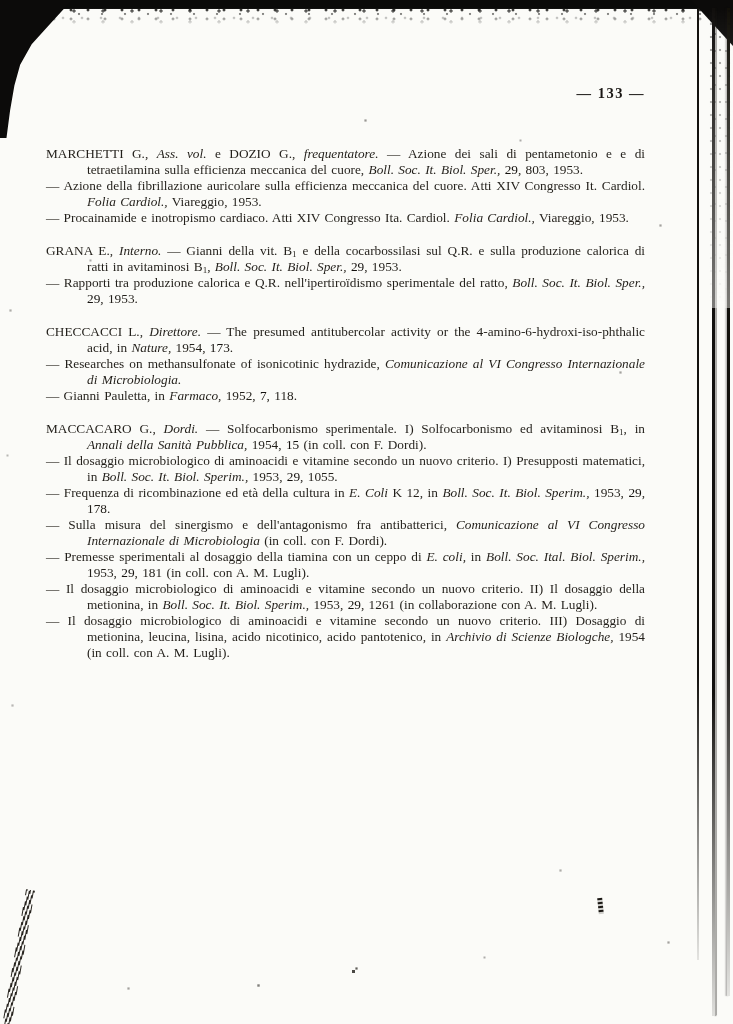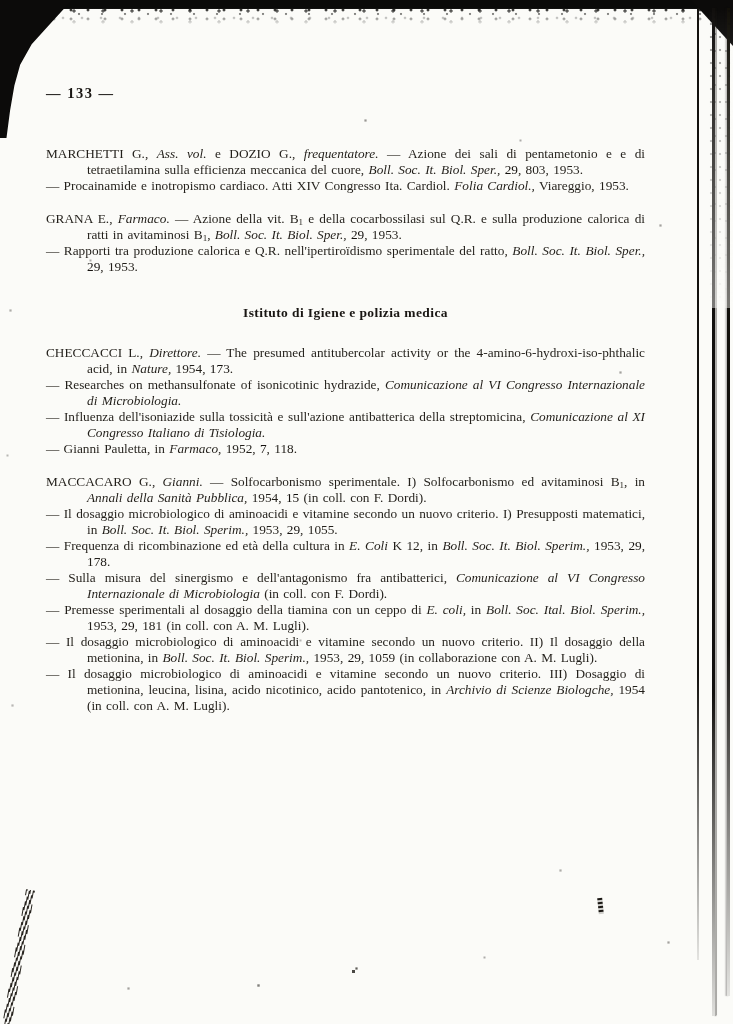--- a/index.html
+++ b/index.html
@@ -73,21 +73,21 @@
       365px 120px 0 .6px rgba(30,27,22,.45),
       520px 140px 0 .5px rgba(30,27,22,.35),
       660px 225px 0 .6px rgba(30,27,22,.4),
       90px 260px 0 .5px rgba(30,27,22,.35),
       620px 372px 0 .6px rgba(30,27,22,.4),
       300px 640px 0 .5px rgba(30,27,22,.3),
       560px 870px 0 .6px rgba(30,27,22,.35);
   }
   
   .page-number{
-    position:absolute;top:85px;left:46px;width:599px;text-align:left;
+    position:absolute;top:85px;left:46px;width:599px;text-align:right;
     font-weight:bold;font-size:14.5px;letter-spacing:1.5px;color:#191613;
   }
   .content{position:absolute;top:146px;left:46px;width:599px;}
   .group{margin:0 0 17px 0;}
   .entry{
     margin:0;padding-left:41px;text-indent:-41px;
     text-align:justify;font-size:13.3px;line-height:16px;color:#221f1a;
     word-spacing:1px;
   }
   .entry em{font-style:italic;}
@@ -111,36 +111,35 @@
 <div class="right-smudge"></div>
 <div class="bottom-streak"></div>
 <div class="ink-smudge"></div>
 <div class="specks"></div>
 
 <main>
   <div class="page-number">— 133 —</div>
   <div class="content">
       <div class="group">
         <p class="entry"><span>MARCHETTI G., </span><em>Ass. vol.</em><span> e DOZIO G., </span><em>frequentatore.</em><span> — Azione dei sali di pentametonio e e di tetraetilamina sulla efficienza meccanica del cuore, </span><em>Boll. Soc. It. Biol. Sper., </em><strong>29</strong><span>, 803, 1953.</span></p>
+        <p class="entry"><span>— Azione della fibrillazione auricolare sulla efficienza meccanica del cuore. Atti XIV Congresso It. Cardiol. </span><em>Folia Cardiol.,</em><span> Viareggio, 1953.</span></p>
         <p class="entry"><span>— Procainamide e inotropismo cardiaco. Atti XIV Congresso Ita. Cardiol. </span><em>Folia Cardiol.,</em><span> Viareggio, 1953.</span></p>
       </div>
       <div class="group">
-        <p class="entry"><span>GRANA E., </span><em>Farmaco.</em><span> — Azione della vit. B</span><sub>1</sub><span> e della cocarbossilasi sul Q.R. e sulla produzione calorica di ratti in avitaminosi B</span><sub>1</sub><span>, </span><em>Boll. Soc. It. Biol. Sper., </em><strong>29</strong><span>, 1953.</span></p>
+        <p class="entry"><span>GRANA E., </span><em>Interno.</em><span> — Gianni della vit. B</span><sub>1</sub><span> e della cocarbossilasi sul Q.R. e sulla produzione calorica di ratti in avitaminosi B</span><sub>1</sub><span>, </span><em>Boll. Soc. It. Biol. Sper., </em><strong>29</strong><span>, 1953.</span></p>
         <p class="entry"><span>— Rapporti tra produzione calorica e Q.R. nell'ipertiroïdismo sperimentale del ratto, </span><em>Boll. Soc. It. Biol. Sper., </em><strong>29</strong><span>, 1953.</span></p>
       </div>
-      <h3 class="section-heading">Istituto di Igiene e polizia medica</h3>
       <div class="group">
         <p class="entry"><span>CHECCACCI L., </span><em>Direttore.</em><span> — The presumed antitubercolar activity or the 4-amino-6-hydroxi-iso-phthalic acid, in </span><em>Nature,</em><span> 1954, </span><strong>173</strong><span>.</span></p>
         <p class="entry"><span>— Researches on methansulfonate of isonicotinic hydrazide, </span><em>Comunicazione al VI Congresso Internazionale di Microbiologia.</em></p>
-        <p class="entry"><span>— Influenza dell'isoniazide sulla tossicità e sull'azione antibatterica della streptomicina, </span><em>Comunicazione al XI Congresso Italiano di Tisiologia.</em></p>
         <p class="entry"><span>— Gianni Pauletta, in </span><em>Farmaco</em><span>, 1952, </span><strong>7</strong><span>, 118.</span></p>
       </div>
       <div class="group">
-        <p class="entry"><span>MACCACARO G., </span><em>Gianni.</em><span> — Solfocarbonismo sperimentale. I) Solfocarbonismo ed avitaminosi B</span><sub>1</sub><span>, in </span><em>Annali della Sanità Pubblica,</em><span> 1954, </span><strong>15</strong><span> (in coll. con F. Dordi).</span></p>
+        <p class="entry"><span>MACCACARO G., </span><em>Dordi.</em><span> — Solfocarbonismo sperimentale. I) Solfocarbonismo ed avitaminosi B</span><sub>1</sub><span>, in </span><em>Annali della Sanità Pubblica,</em><span> 1954, </span><strong>15</strong><span> (in coll. con F. Dordi).</span></p>
         <p class="entry"><span>— Il dosaggio microbiologico di aminoacidi e vitamine secondo un nuovo criterio. I) Presupposti matematici, in </span><em>Boll. Soc. It. Biol. Sperim.,</em><span> 1953, </span><strong>29</strong><span>, 1055.</span></p>
         <p class="entry"><span>— Frequenza di ricombinazione ed età della cultura in </span><em>E. Coli</em><span> K 12, in </span><em>Boll. Soc. It. Biol. Sperim.,</em><span> 1953, </span><strong>29</strong><span>, 178.</span></p>
         <p class="entry"><span>— Sulla misura del sinergismo e dell'antagonismo fra antibatterici, </span><em>Comunicazione al VI Congresso Internazionale di Microbiologia</em><span> (in coll. con F. Dordi).</span></p>
         <p class="entry"><span>— Premesse sperimentali al dosaggio della tiamina con un ceppo di </span><em>E. coli,</em><span> in </span><em>Boll. Soc. Ital. Biol. Sperim.,</em><span> 1953, </span><strong>29</strong><span>, 181 (in coll. con A. M. Lugli).</span></p>
-        <p class="entry"><span>— Il dosaggio microbiologico di aminoacidi e vitamine secondo un nuovo criterio. II) Il dosaggio della metionina, in </span><em>Boll. Soc. It. Biol. Sperim.,</em><span> 1953, </span><strong>29</strong><span>, 1059 (in collaborazione con A. M. Lugli).</span></p>
+        <p class="entry"><span>— Il dosaggio microbiologico di aminoacidi e vitamine secondo un nuovo criterio. II) Il dosaggio della metionina, in </span><em>Boll. Soc. It. Biol. Sperim.,</em><span> 1953, </span><strong>29</strong><span>, 1261 (in collaborazione con A. M. Lugli).</span></p>
         <p class="entry"><span>— Il dosaggio microbiologico di aminoacidi e vitamine secondo un nuovo criterio. III) Dosaggio di metionina, leucina, lisina, acido nicotinico, acido pantotenico, in </span><em>Archivio di Scienze Biologche,</em><span> 1954 (in coll. con A. M. Lugli).</span></p>
       </div>
     </div>
 </main>
 
 </body></html>

